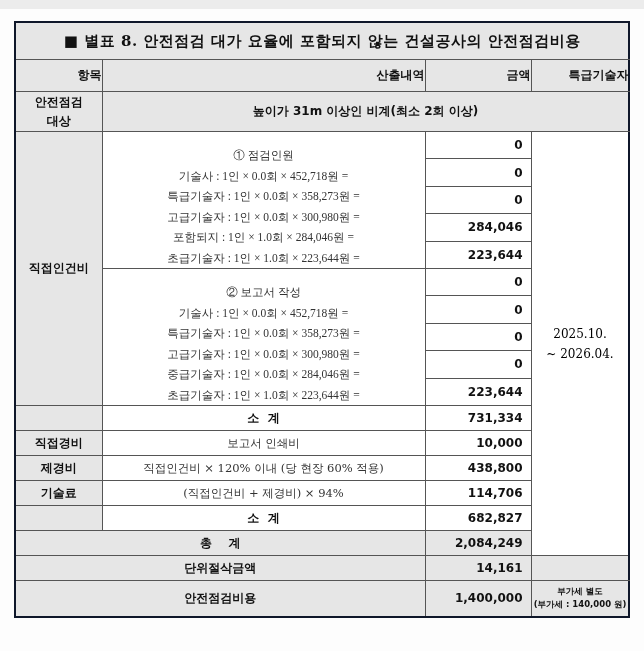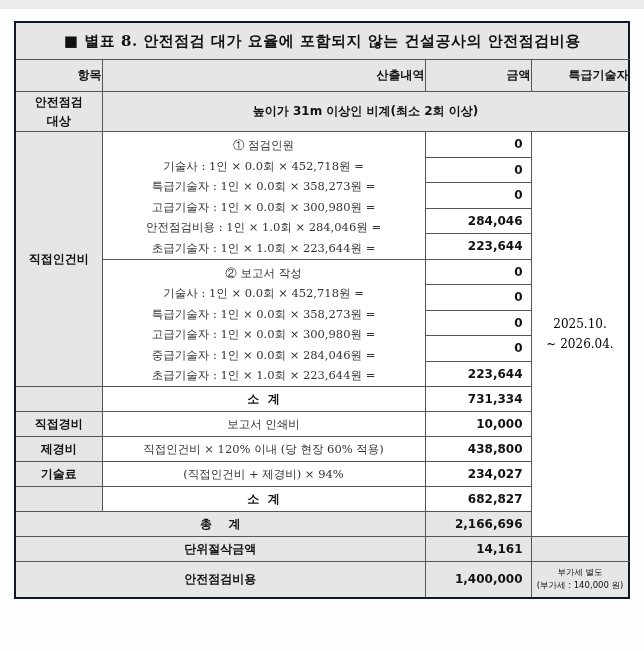--- a/index.html
+++ b/index.html
@@ -8,25 +8,25 @@
   table{position:absolute;left:14px;top:21px;border-collapse:collapse;width:614px;table-layout:fixed;border:2px solid #0f172a;}
   td{border:1px solid #555;padding:0;color:#111;font-size:12px;}
   .g{background:#e6e6e6;}
   .w{background:#fff;}
   .b{font-weight:bold;}
   .c{text-align:center;}
   .r{text-align:right;padding-right:8px;font-weight:bold;}
   .title{font-size:15px;font-weight:bold;height:36px;text-align:center;font-family:"DejaVu Serif",serif;letter-spacing:0.5px;}
   .hdr td{height:31px;font-weight:bold;text-align:right;}
   .serif{font-family:"DejaVu Serif",serif;color:#333;font-size:11.5px;}
-  .calc{padding-top:3px;line-height:20.5px;}
+  .calc{padding-top:13px;line-height:20.5px;font-family:Liberation Serif, serif;}
   .amt{height:24.5px;}
   .row25{height:25px;}
   .period{font-family:"DejaVu Serif",serif;color:#000000;font-size:12px;line-height:20px;}
-  .vat{font-size:8.5px;font-weight:normal;line-height:13px;text-align:center;}
+  .vat{font-size:8.5px;font-weight:bold;line-height:13px;text-align:center;}
 </style>
 </head>
 <body>
 
 <div class="topbar"></div>
 
 <table>
   <colgroup>
       <col style="width:87px">
       <col style="width:323px">
@@ -51,21 +51,21 @@
     <td colspan="3" class="b c">높이가 31m 이상인 비계(최소 2회 이상)</td>
   </tr>
 
   <tr>
     <td rowspan="10" class="g b c">직접인건비</td>
     <td rowspan="5" class="w c serif calc">
       <div>① 점검인원</div>
       <div>기술사 : 1인 × 0.0회 × 452,718원 =</div>
       <div>특급기술자 : 1인 × 0.0회 × 358,273원 =</div>
       <div>고급기술자 : 1인 × 0.0회 × 300,980원 =</div>
-      <div>안전점검비용 : 1인 × 1.0회 × 284,046원 =</div>
+      <div>포함되지 : 1인 × 1.0회 × 284,046원 =</div>
       <div>초급기술자 : 1인 × 1.0회 × 223,644원 =</div>
     </td>
     <td class="w r amt">0</td>
     <td rowspan="16" class="w c period">
       <div>2025.10.</div>
       <div>~ 2026.04.</div>
     </td>
   </tr>
   <tr>
         <td class="w r amt">0</td>
@@ -115,31 +115,31 @@
     <td class="w r">10,000</td>
   </tr>
   <tr class="row25">
     <td class="g b c">제경비</td>
     <td class="w c serif">직접인건비 × 120% 이내 (당 현장 60% 적용)</td>
     <td class="w r">438,800</td>
   </tr>
   <tr class="row25">
     <td class="g b c">기술료</td>
     <td class="w c serif">(직접인건비 + 제경비) × 94%</td>
-    <td class="w r">234,027</td>
+    <td class="w r">114,706</td>
   </tr>
   <tr class="row25">
     <td class="g"></td>
     <td class="w b c" style="white-space:pre;">소  계</td>
     <td class="w r">682,827</td>
   </tr>
 
   <tr class="row25 g">
     <td colspan="2" class="b c" style="white-space:pre;">총    계</td>
-    <td class="r">2,166,696</td>
+    <td class="r">2,084,249</td>
     <td></td>
   </tr>
   <tr class="row25 g">
     <td colspan="2" class="b c">단위절삭금액</td>
     <td class="r">14,161</td>
     <td></td>
   </tr>
   <tr class="g" style="height:36px;">
     <td colspan="2" class="b c">안전점검비용</td>
     <td class="r">1,400,000</td>

